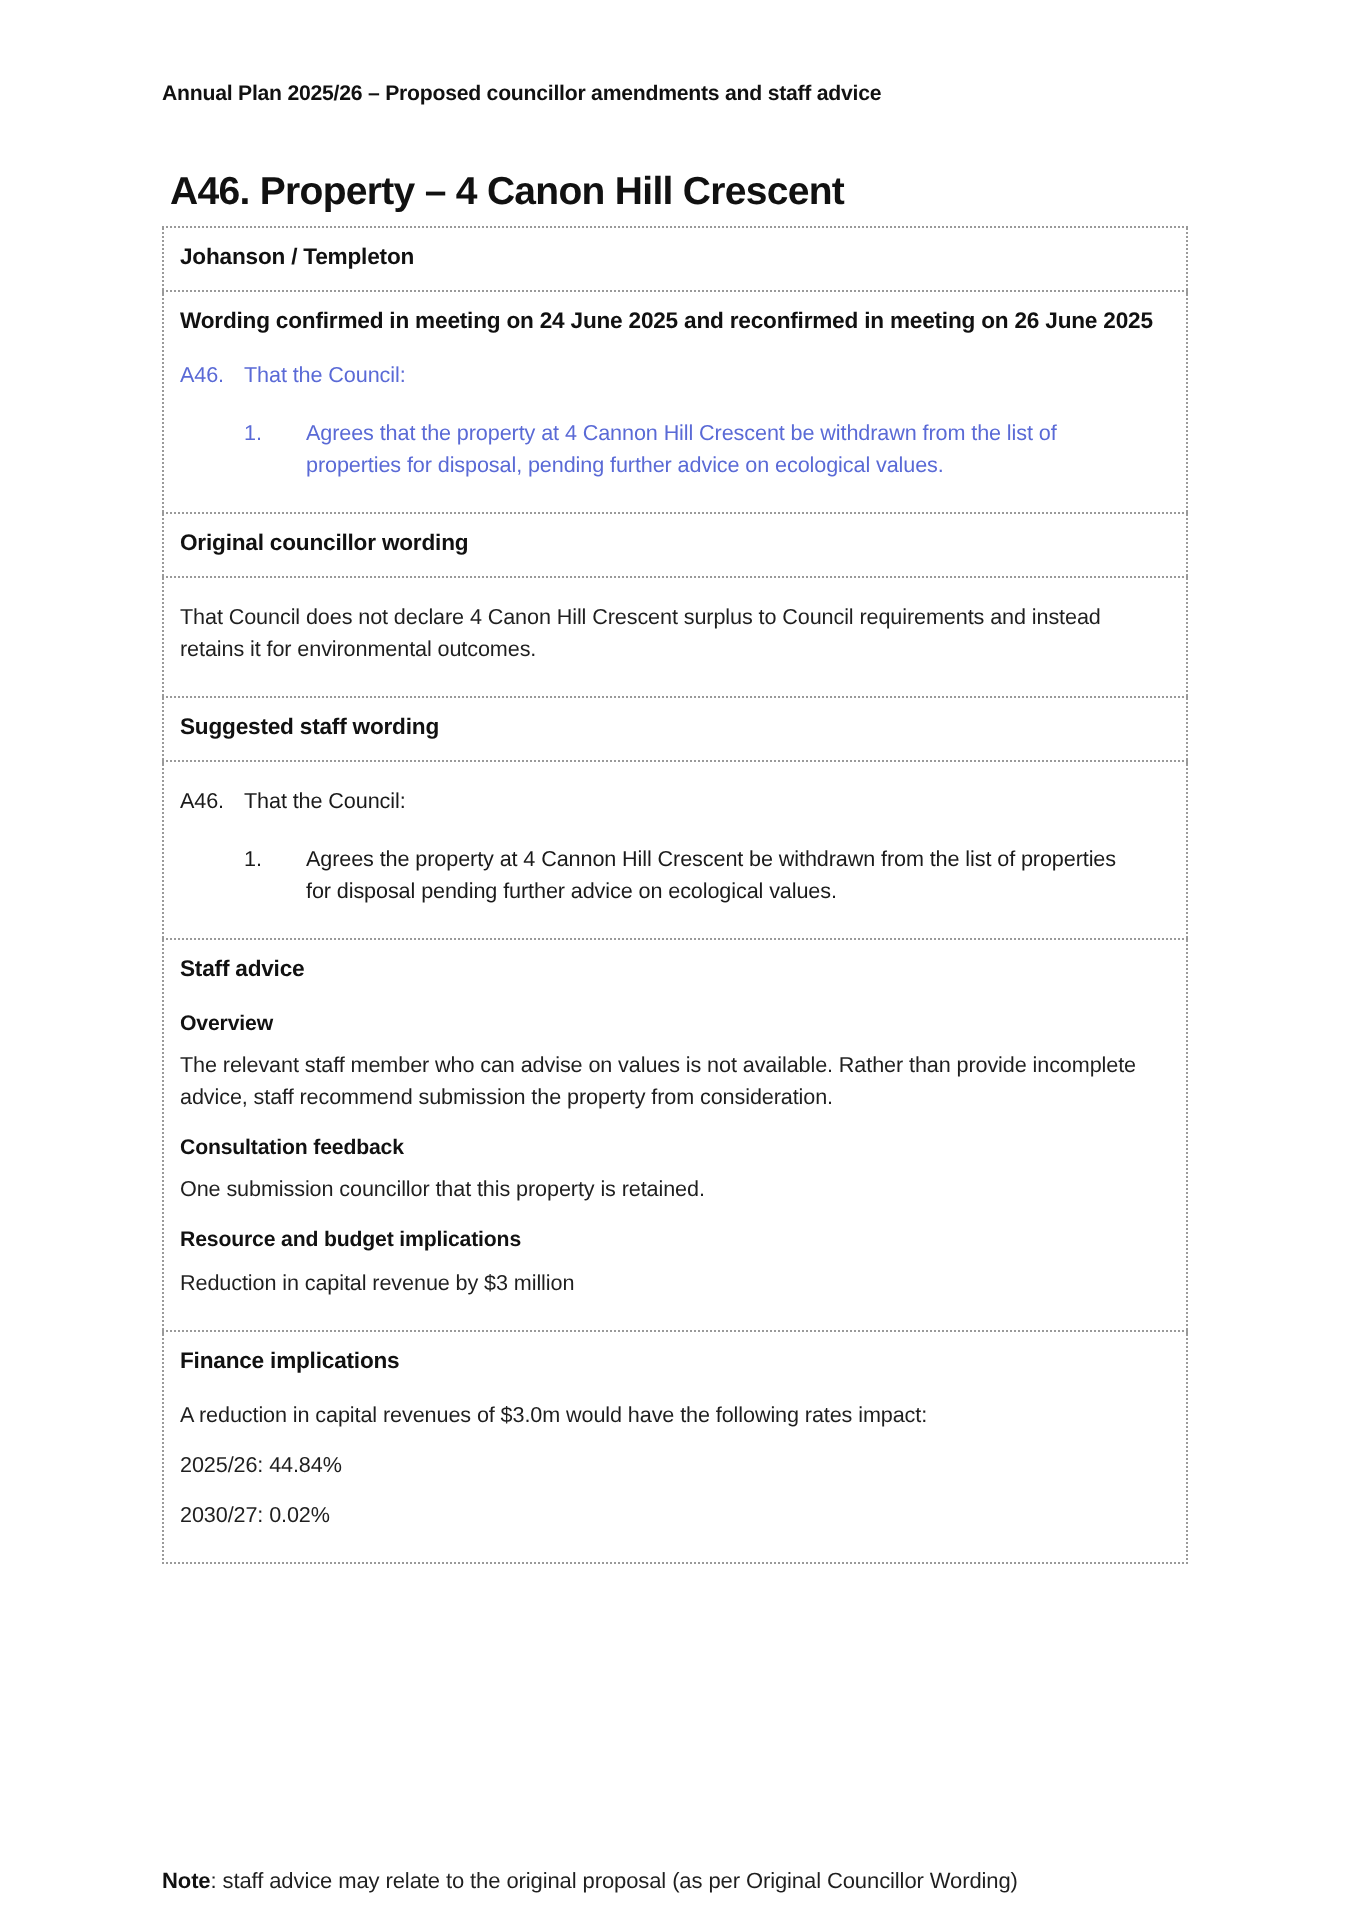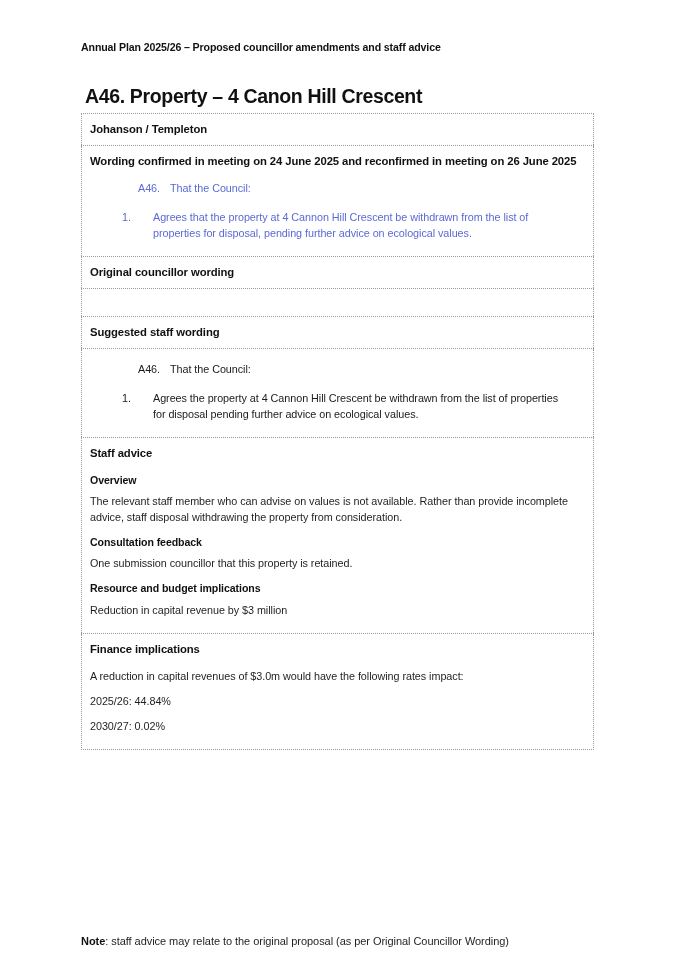--- a/index.html
+++ b/index.html
@@ -111,21 +111,20 @@
   .spacer-9  { height: 9px; }
   .spacer-12 { height: 12px; }
 
   
   .reso-lead {
     display: flex;
     align-items: flex-start;
     font-size: 10.8px;
     line-height: 1.48;
     letter-spacing: -0.05px;
-    margin-left: 48px;
   }
   .reso-lead .ref {
     width: 32px;
     flex: 0 0 32px;
   }
   .reso-lead .txt { flex: 1 1 auto; }
 
   .reso-item {
     display: flex;
     align-items: flex-start;
@@ -196,20 +195,21 @@
 
       <tr class="row">
         <td class="cell">
           <p class="hdr-strong">Original councillor wording</p>
         </td>
       </tr>
 
       <tr class="row">
         <td class="cell">
           <div class="spacer-6"></div>
+          <p class="body-text">That Council does not declare 4 Canon Hill Crescent surplus to Council requirements and instead retains it for environmental outcomes.</p>
           <div class="spacer-6"></div>
         </td>
       </tr>
 
       <tr class="row">
         <td class="cell">
           <p class="hdr-strong">Suggested staff wording</p>
         </td>
       </tr>
 
@@ -228,21 +228,21 @@
           <div class="spacer-6"></div>
         </td>
       </tr>
 
       <tr class="row">
         <td class="cell">
           <p class="hdr-strong">Staff advice</p>
           <div class="spacer-12"></div>
           <p class="sub-hdr">Overview</p>
           <div class="spacer-6"></div>
-          <p class="body-text">The relevant staff member who can advise on values is not available.  Rather than provide incomplete advice, staff disposal withdrawing the property from consideration.</p>
+          <p class="body-text">The relevant staff member who can advise on values is not available.  Rather than provide incomplete advice, staff recommend submission the property from consideration.</p>
           <div class="spacer-9"></div>
           <p class="sub-hdr">Consultation feedback</p>
           <div class="spacer-6"></div>
           <p class="body-text">One submission councillor that this property is retained.</p>
           <div class="spacer-9"></div>
           <p class="sub-hdr">Resource and budget implications</p>
           <div class="spacer-6"></div>
           <p class="body-text">Reduction in capital revenue by $3 million</p>
           <div class="spacer-6"></div>
         </td>

